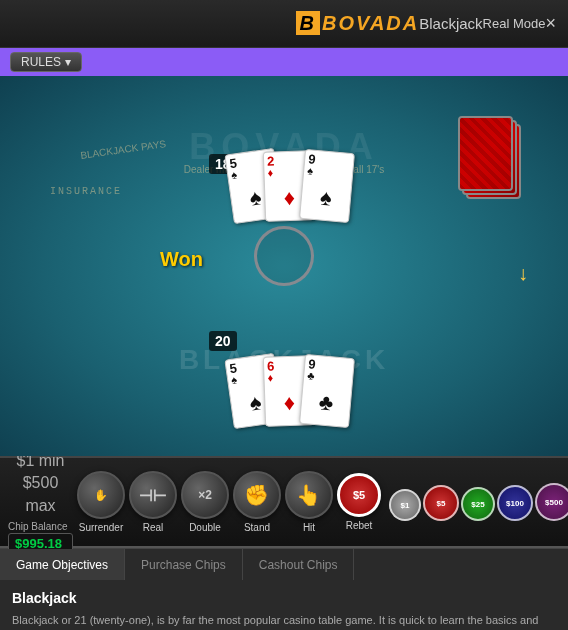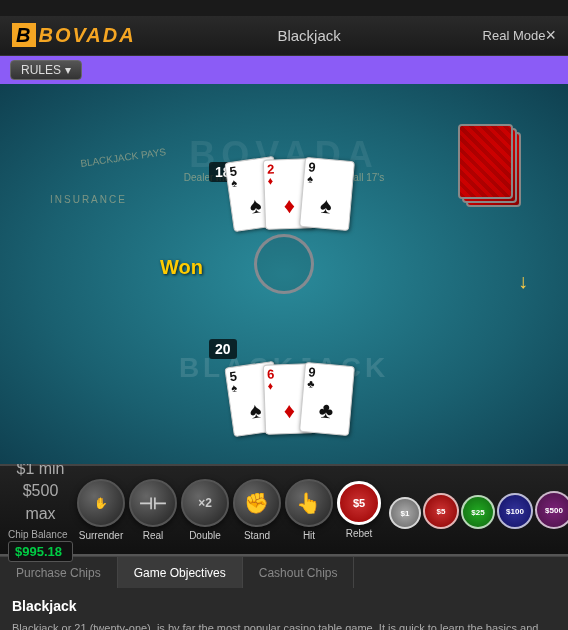--- a/index.html
+++ b/index.html
@@ -7,27 +7,26 @@
       width: 568px;
       height: 630px;
       font-family: Arial, sans-serif;
       background: #1a1a1a;
       overflow: hidden;
     }
 
     
     .header {
       background: linear-gradient(to bottom, #2a2a2a, #1a1a1a);
-      height: 40px;
-      display: flex;
-      align-items: center;
-      justify-content: space-between;
+      height: 48px;
+      display: flex;
+      align-items: center;
+      justify-content: flex-end;
       padding: 0 12px;
       border-bottom: 1px solid #333;
-      margin-top: 16px;
     }
     .logo {
       font-weight: 900;
       font-size: 20px;
       color: #f5a623;
       letter-spacing: 2px;
       font-style: italic;
     }
     .logo span.box {
       background: #f5a623;
@@ -131,20 +130,21 @@
       font-size: 10px;
       white-space: nowrap;
     }
     .insurance-text {
       position: absolute;
       top: 110px;
       left: 50px;
       color: rgba(220,200,150,0.5);
       font-size: 10px;
       letter-spacing: 2px;
+      font-family: Liberation Mono, monospace;
     }
     .two-to-one {
       position: absolute;
       top: 108px;
       right: 50px;
       color: rgba(220,200,150,0.5);
       font-size: 10px;
     }
 
     
@@ -582,25 +582,25 @@
     <div class="chip chip-5">$5</div>
     <div class="chip chip-25">$25</div>
     <div class="chip chip-100">$100</div>
     <div class="chip chip-500">$500</div>
   </div>
 </div>
 
 <div class="bottom-panel">
 
   <div class="bottom-tabs">
+    <div class="tab active">
+      <span>Game Objectives</span>
+    </div>
     <div class="tab inactive">
       <span>Purchase Chips</span>
-    </div>
-    <div class="tab active">
-      <span>Game Objectives</span>
     </div>
     <div class="tab inactive">
       <span>Cashout Chips</span>
     </div>
   </div>
 
   <div class="info-section">
     <div class="info-title">Blackjack</div>
     <div class="info-text">Blackjack or 21 (twenty-one), is by far the most popular casino table game. It is quick to learn the basics and playing blackjack is fun. The objective of Blackjack is for a Player to come as close to 21 without going over, while still having a higher total than the Dealer. Prior to receiving any cards, the Player must place a bet. Once the bet is made, the Player is dealt two cards face up. The Dealer is also dealt two cards. If the total value of the Player's cards is closer to 21 than the Dealer, the Player wins as much as was bet. The Player also wins if the Dealer goes over 21 and the Player has not busted.</div>
   </div>

